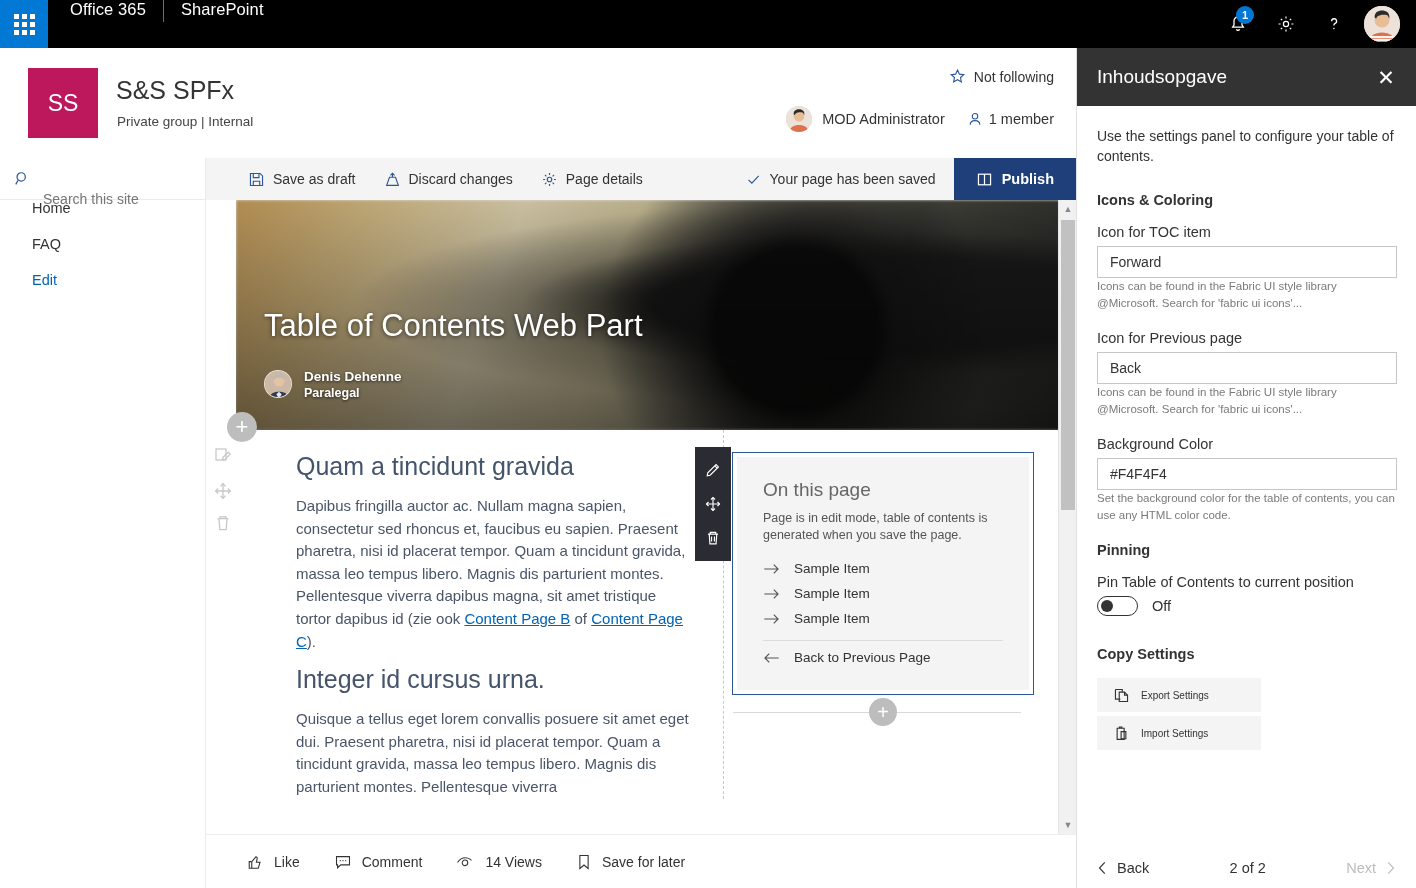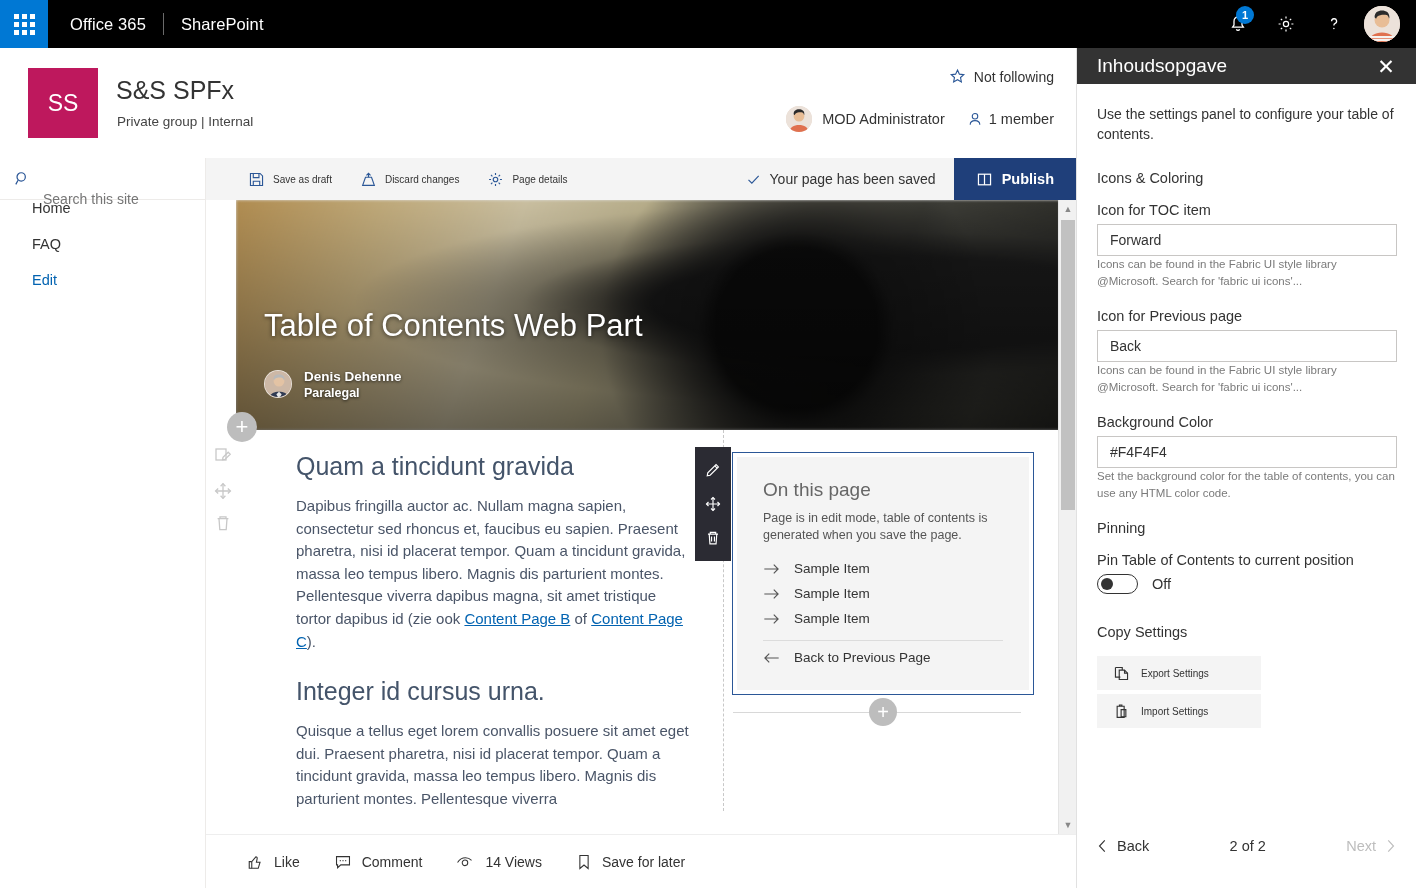--- a/index.html
+++ b/index.html
@@ -16,21 +16,21 @@
     background: #000; display: flex; align-items: center;
   }
   .waffle {
     width: 48px; height: 48px; background: #0078d4;
     display: flex; align-items: center; justify-content: center; cursor: pointer;
   }
   .waffle-grid { display: grid; grid-template-columns: repeat(3, 5px); gap: 3px; }
   .waffle-grid i { width: 5px; height: 5px; background: #fff; display: block; }
   .suite-brand {
     color: #fff; font-size: 16.5px; padding-left: 22px; letter-spacing: .1px;
-    display: flex; align-items: center; height: 48px;
+    display: flex; height: 48px;
   }
   .suite-sep { width: 1px; height: 22px; background: #6a6a6a; margin: 0 17px; }
   .suite-right {
     margin-left: auto; display: flex; align-items: center; height: 48px; padding-right: 10px;
   }
   .suite-ico {
     width: 48px; height: 48px; display: flex; align-items: center; justify-content: center;
     color: #fff; cursor: pointer; position: relative;
   }
   .badge {
@@ -89,21 +89,21 @@
   }
   .navitem.active { color: #0263b1; }
 
   
   .cmdbar {
     position: absolute; top: 158px; left: 206px; width: 870px; height: 42px;
     background: #f4f4f4; display: flex; align-items: center;
   }
   .cmd {
     display: flex; align-items: center; gap: 8px; height: 42px; padding: 0 14px;
-    font-size: 10px; color: #333; cursor: pointer;
+    font-size: 14px; color: #333; cursor: pointer;
   }
   .cmd:first-child { margin-left: 28px; }
   .savedmsg {
     margin-left: auto; display: flex; align-items: center; gap: 9px;
     font-size: 14px; color: #333; padding-right: 18px;
   }
   .publish {
     height: 42px; background: #1f3f7a; color: #fff; display: flex; align-items: center;
     gap: 9px; padding: 0 22px; font-size: 14.5px; font-weight: bold; cursor: pointer;
   }
@@ -217,31 +217,31 @@
   .foot-act {
     display: flex; align-items: center; gap: 10px; font-size: 14px; color: #333; cursor: pointer;
   }
 
   
   .panel {
     position: absolute; top: 48px; right: 0; width: 340px; height: 840px;
     background: #fff; border-left: 1px solid #e1e1e1;
   }
   .panel-hdr {
-    height: 36px; background: #333333; display: flex; align-items: center;
+    height: 58px; background: #333333; display: flex; align-items: center;
     padding: 0 16px 0 20px;
   }
   .panel-title { color: #fff; font-size: 19px; font-weight: 400; }
   .panel-close {
     margin-left: auto; color: #fff; font-size: 21px; cursor: pointer; line-height: 1;
     width: 28px; height: 28px; display: flex; align-items: center; justify-content: center;
   }
   .panel-body { padding: 20px 20px 0 20px; height: 790px; position: relative; }
   .p-intro { font-size: 14px; color: #333; line-height: 20px; margin-bottom: 26px; }
-  .p-group { font-size: 14.5px; font-weight: normal; color: #333; margin-bottom: 16px; }
+  .p-group { font-size: 14.5px; font-weight: bold; color: #333; margin-bottom: 16px; }
   .p-label { font-size: 14.5px; color: #333; margin-bottom: 6px; }
   .p-input {
     width: 300px; height: 32px; border: 1px solid #c8c6c4; background: #fff;
     font-size: 14px; color: #333; padding: 0 10px 0 12px; outline: none;
     font-family: "Liberation Sans", sans-serif; 
   }
   .p-hint { font-size: 11.5px; color: #7a7a7a; line-height: 17px; margin-bottom: 18px; }
   .toggle-row { display: flex; align-items: center; gap: 14px; margin-bottom: 30px; }
   .toggle {
     width: 41px; height: 20px; border-radius: 10px; border: 1px solid #333; background: #fff;
@@ -448,21 +448,21 @@
         <div class="hero-name">Denis Dehenne</div>
         <div class="hero-role">Paralegal</div>
       </div>
     </div>
   </div>
 
   <div class="cols">
     <div class="coltext">
       <div class="h2">Quam a tincidunt gravida</div>
       <p class="para"><span>Dapibus fringilla auctor ac. Nullam magna sapien, consectetur sed rhoncus et, faucibus eu sapien. Praesent pharetra, nisi id placerat tempor. Quam a tincidunt gravida, massa leo tempus libero. Magnis dis parturient montes. Pellentesque viverra dapibus magna, sit amet tristique tortor dapibus id (zie ook </span><a href="#">Content Page B</a><span> of </span><a href="#">Content Page C</a><span>).</span></p>
-      <div class="h2" style="margin-top:24px">Integer id cursus urna.</div>
+      <div class="h2" style="margin-top:12px">Integer id cursus urna.</div>
       <p class="para">Quisque a tellus eget lorem convallis posuere sit amet eget dui. Praesent pharetra, nisi id placerat tempor. Quam a tincidunt gravida, massa leo tempus libero. Magnis dis parturient montes. Pellentesque viverra</p>
     </div>
 
     <div class="colwp">
       <div class="wp-frame">
         <div class="wptools">
           <div class="wptool">
             <svg width="18" height="18" viewBox="0 0 20 20" fill="none" stroke="#fff" stroke-width="1.3">
               <path d="M3.6 16.4l.6-3.2L13.4 4l2.6 2.6-9.2 9.2z"></path>
                   <path d="M12 5.4l2.6 2.6"></path>

